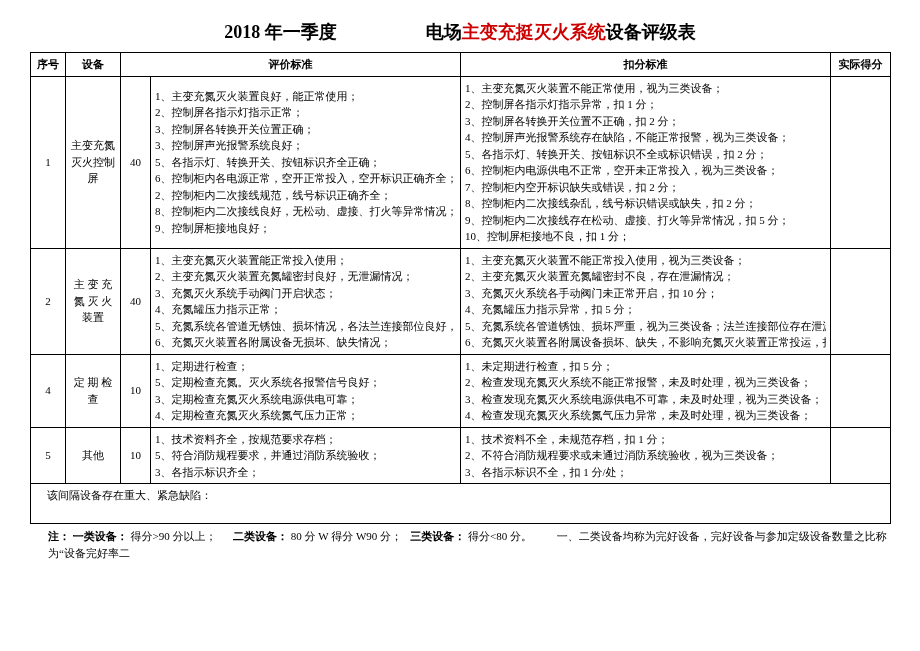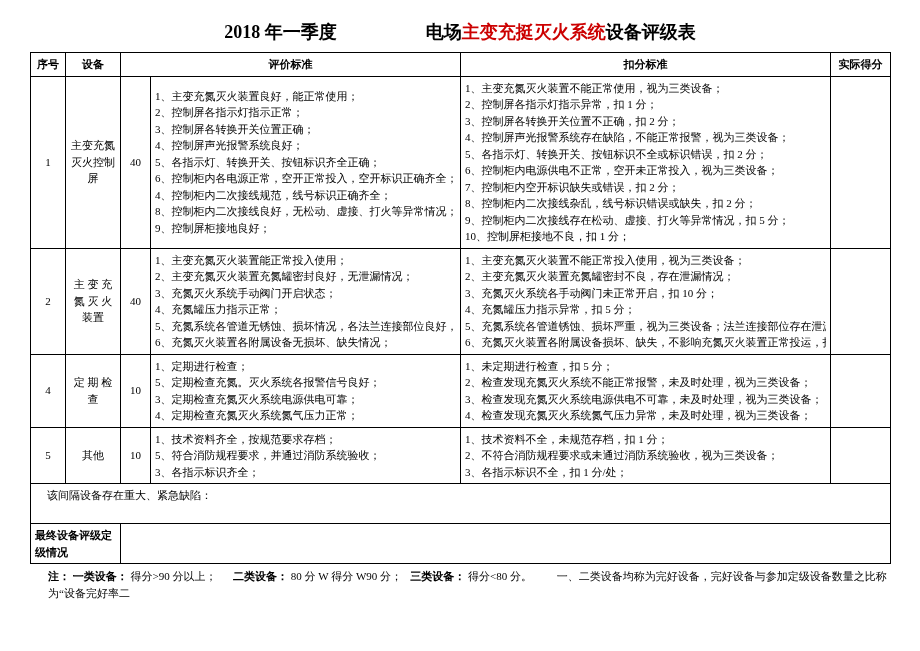--- a/index.html
+++ b/index.html
@@ -79,24 +79,24 @@
   <tbody id="tbody">
       <tr>
         <td class="center">1</td>
         <td class="equip-name">主变充氮灭火控制屏</td>
         <td class="center">40</td>
         <td>
           <div class="criteria-list">
             <div>1、主变充氮灭火装置良好，能正常使用；</div>
             <div>2、控制屏各指示灯指示正常；</div>
             <div>3、控制屏各转换开关位置正确；</div>
-            <div>4、控制屏声光报警系统良好；</div>
+            <div>3、控制屏声光报警系统良好；</div>
             <div>5、各指示灯、转换开关、按钮标识齐全正确；</div>
             <div>6、控制柜内各电源正常，空开正常投入，空开标识正确齐全；</div>
-            <div>4、控制柜内二次接线规范，线号标识正确齐全；</div>
+            <div>2、控制柜内二次接线规范，线号标识正确齐全；</div>
             <div>8、控制柜内二次接线良好，无松动、虚接、打火等异常情况；</div>
             <div>9、控制屏柜接地良好；</div>
           </div>
         </td>
         <td>
           <div class="criteria-list">
             <div>1、主变充氮灭火装置不能正常使用，视为三类设备；</div>
             <div>2、控制屏各指示灯指示异常，扣 1 分；</div>
             <div>3、控制屏各转换开关位置不正确，扣 2 分；</div>
             <div>4、控制屏声光报警系统存在缺陷，不能正常报警，视为三类设备；</div>
@@ -173,24 +173,20 @@
           <div class="criteria-list">
             <div>1、技术资料不全，未规范存档，扣 1 分；</div>
             <div>2、不符合消防规程要求或未通过消防系统验收，视为三类设备；</div>
             <div>3、各指示标识不全，扣 1 分/处；</div>
           </div>
         </td>
         <td></td>
       </tr>
       <tr>
         <td colspan="6" style="height: 40px; vertical-align: top; padding-left: 16px;">该间隔设备存在重大、紧急缺陷：</td>
-      </tr>
-      <tr class="summary-row">
-        <td colspan="2">最终设备评级定级情况</td>
-        <td colspan="4"></td>
       </tr>
     </tbody>
 </table>
 
 <div class="notes">
   <b>注：</b>
   <b>一类设备：</b>
   <span>得分&gt;90 分以上；</span>
   &nbsp;&nbsp;&nbsp;&nbsp;
   <b>二类设备：</b>

